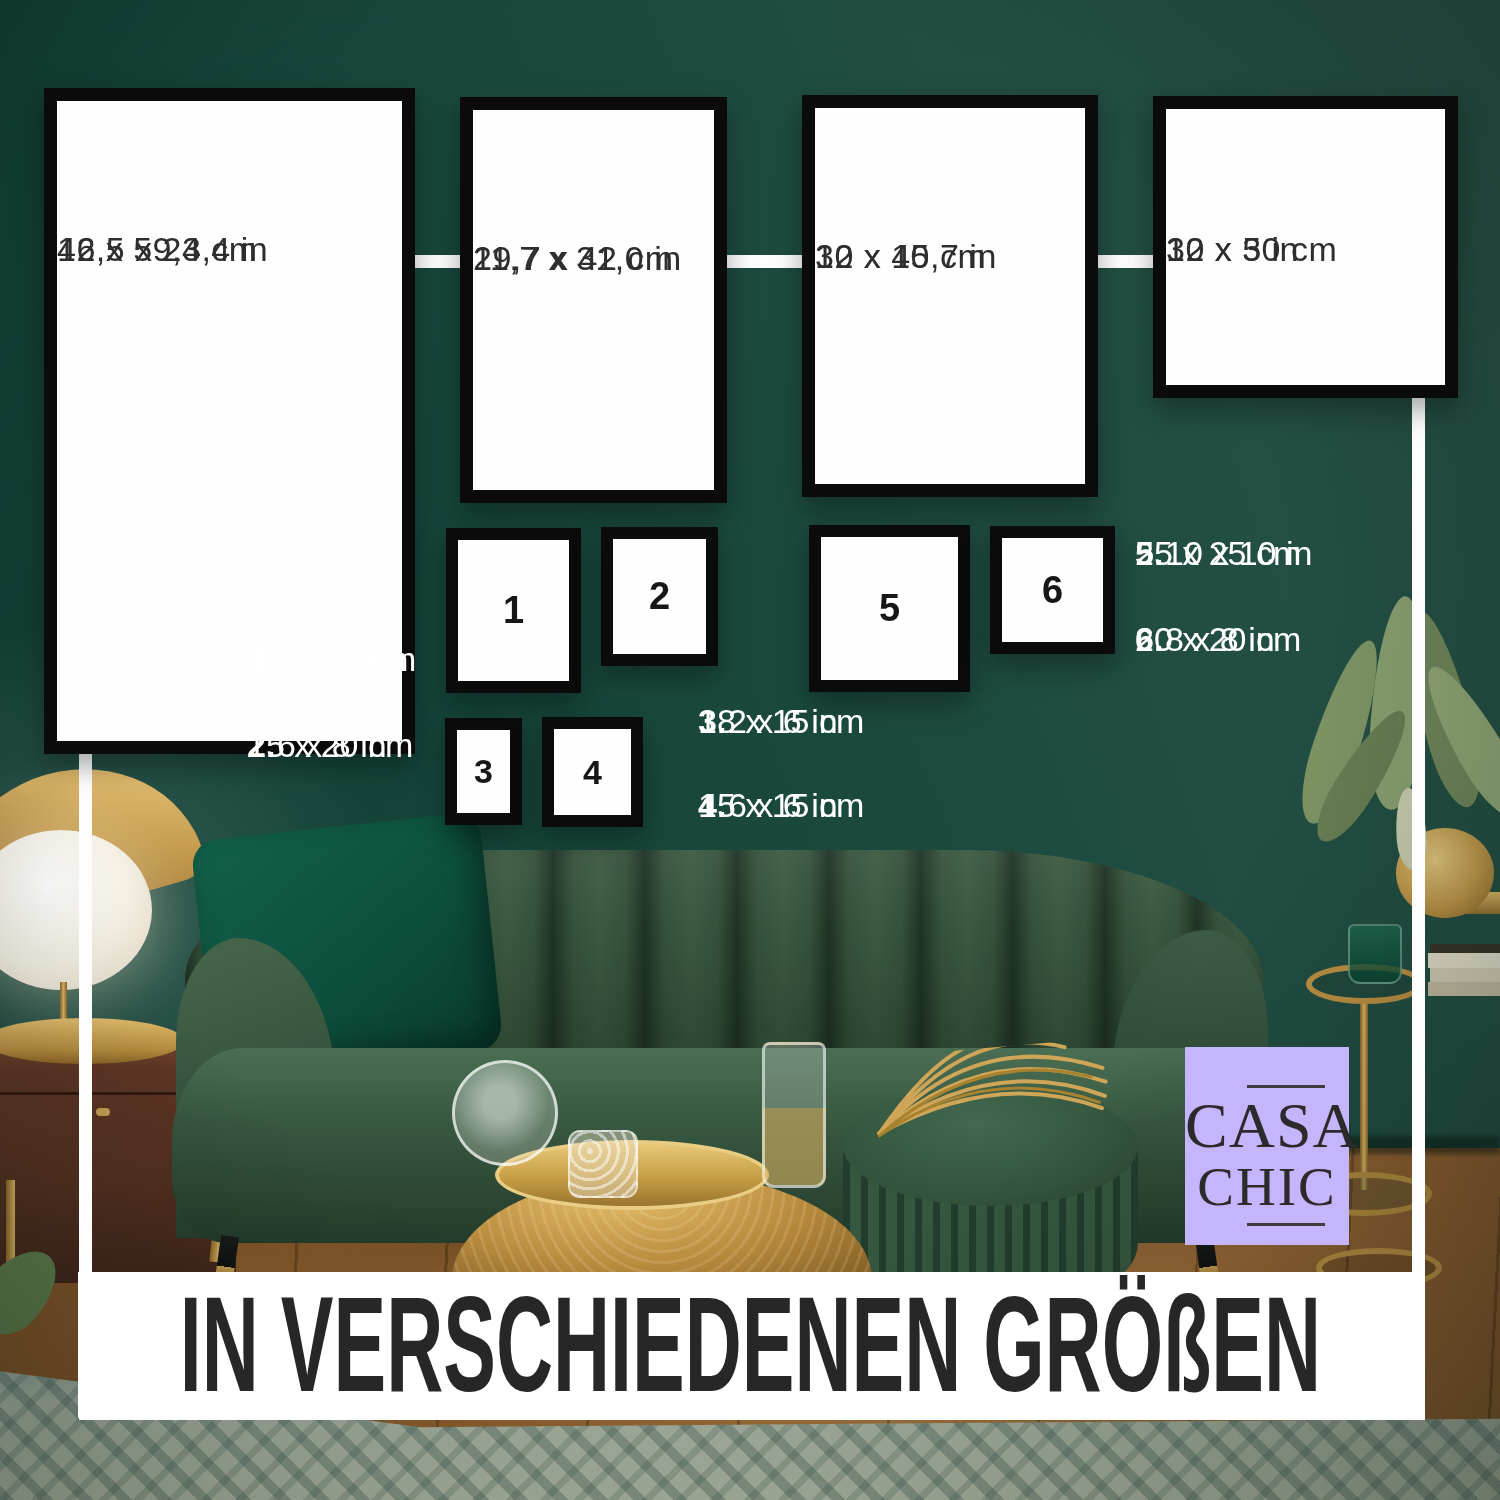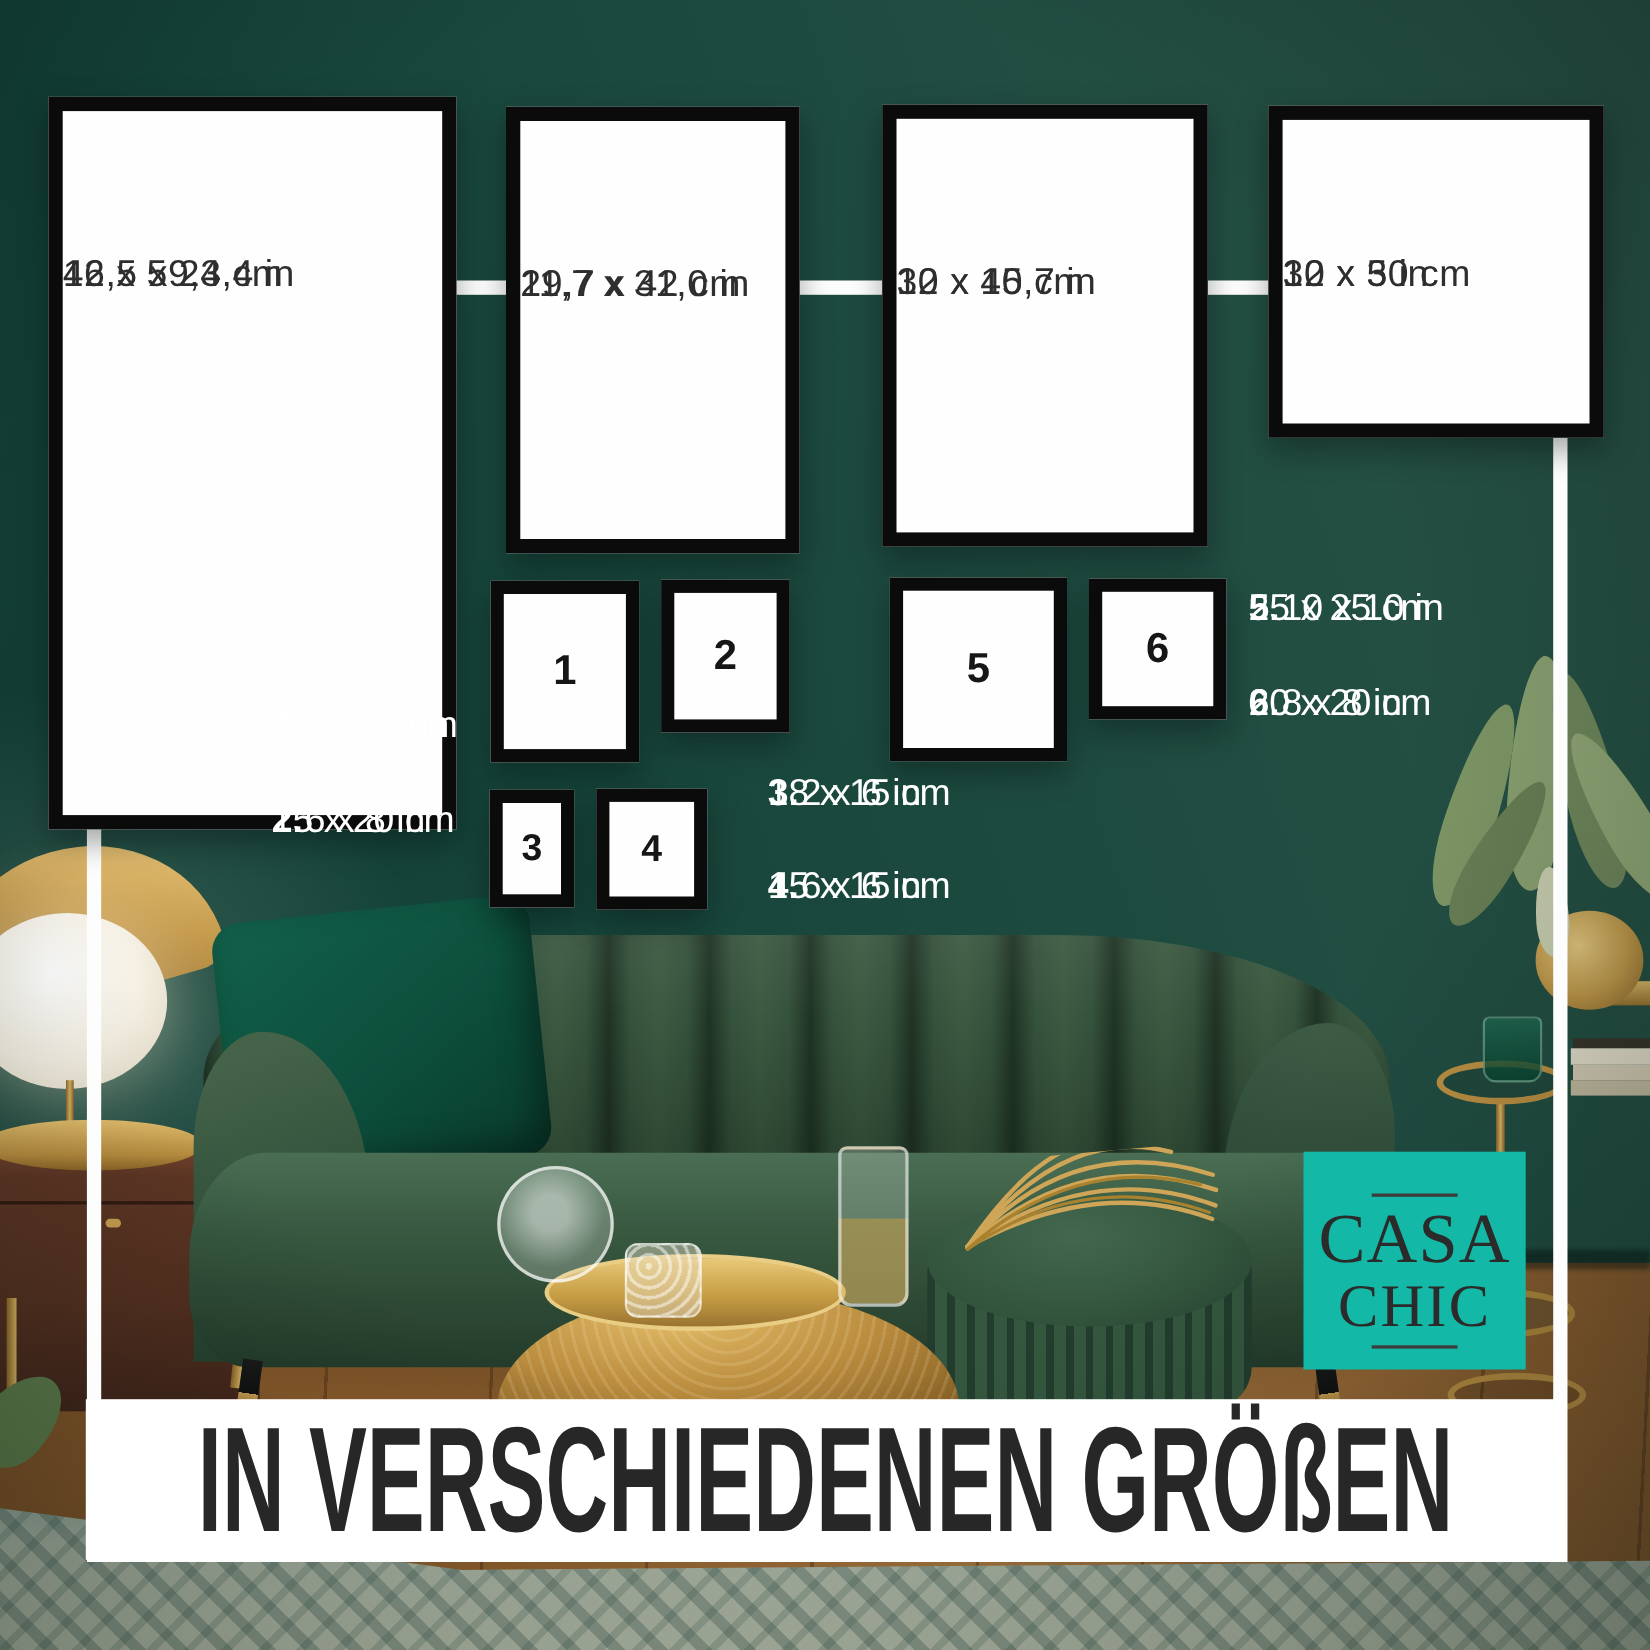--- a/index.html
+++ b/index.html
@@ -134,21 +134,21 @@
   .frame-label div{position:static;}
   .frame.num{border-width:12px;}
   .frame .digit{position:absolute;left:0;top:0;width:100%;height:100%;display:flex;align-items:center;justify-content:center;
     font-weight:bold;font-size:38px;color:#161616;}
   .legend{z-index:12;color:#ffffff;font-size:34px;line-height:38px;white-space:nowrap;}
   .legend .l1 b{position:static;font-weight:bold;margin-right:10px;}
   .legend .l1 span{position:static;}
   .legend .l2{position:static;padding-left:30px;}
 
   
-  .logo{left:1185px;top:1047px;width:202px;height:198px;background:#14b8a6;z-index:12;
+  .logo{left:1185px;top:1047px;width:164px;height:198px;background:#c4b5fd;z-index:12;
     text-align:center;color:#2b2b2b;font-family:"Liberation Serif",serif;}
   .logo-rule-top{left:62px;top:38px;width:78px;height:3px;background:#3c3c3c;}
   .logo-line1{position:absolute;left:0;top:42px;width:100%;font-size:64px;letter-spacing:1px;}
   .logo-line2{position:absolute;left:0;top:108px;width:100%;font-size:55px;letter-spacing:2px;}
   .logo-rule-bottom{left:62px;top:176px;width:78px;height:3px;background:#3c3c3c;}
 
   
   .banner{left:78px;top:1272px;width:1345px;height:146px;background:#ffffff;z-index:20;
     display:flex;align-items:center;justify-content:center;overflow:hidden;}
   .banner-text{position:static;font-weight:bold;font-size:79px;letter-spacing:0px;color:#272727;

